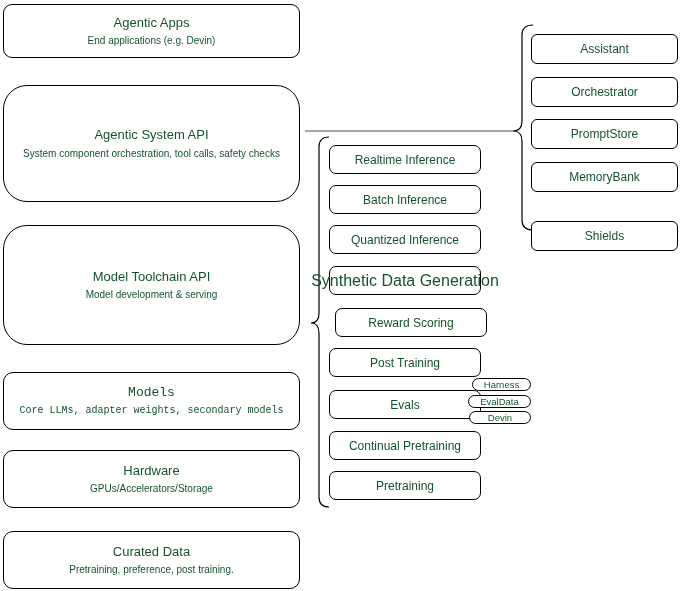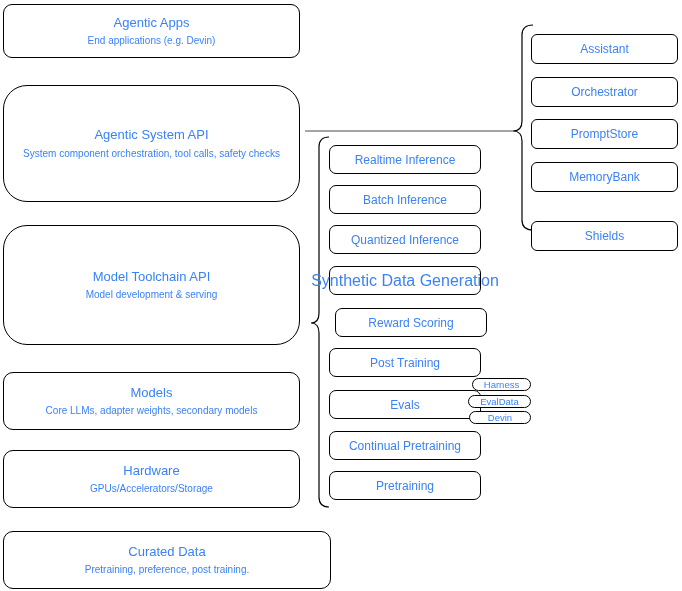--- a/index.html
+++ b/index.html
@@ -2,21 +2,21 @@
 <html><head>
 <meta charset="utf-8">
 <style>
   html, body { margin: 0; padding: 0; background: #ffffff; }
   .canvas {
     position: relative;
     width: 682px;
     height: 591px;
     background: #ffffff;
     font-family: "Liberation Sans", "DejaVu Sans", sans-serif;
-    color: #3b82f6;
+    color: #14532d;
     overflow: hidden;
   }
   .node {
     position: absolute;
     box-sizing: border-box;
     border: 1px solid #000000;
     background: #ffffff;
     display: flex;
     flex-direction: column;
     align-items: center;
@@ -77,31 +77,31 @@
   <div class="node" style="left:3px; top:85px; width:297px; height:117px; border-radius:24px;">
     <div class="title">Agentic System API</div>
     <div class="subtitle">System component orchestration, tool calls, safety checks</div>
   </div>
 
   <div class="node" style="left:3px; top:225px; width:297px; height:120px; border-radius:24px;">
     <div class="title">Model Toolchain API</div>
     <div class="subtitle">Model development &amp; serving</div>
   </div>
 
-  <div class="node" style="left:3px; top:372px; width:297px; height:58px; border-radius:10px;">
+  <div class="node" style="left:3px; top:372px; width:297px; height:58px; border-radius:10px;font-family:Liberation Mono, monospace;">
     <div class="title">Models</div>
     <div class="subtitle">Core LLMs, adapter weights, secondary models</div>
   </div>
 
   <div class="node" style="left:3px; top:450px; width:297px; height:58px; border-radius:10px;">
     <div class="title">Hardware</div>
     <div class="subtitle">GPUs/Accelerators/Storage</div>
   </div>
 
-  <div class="node" style="left:3px; top:531px; width:328px; height:58px; border-radius:10px;">
+  <div class="node" style="left:3px; top:531px; width:297px; height:58px; border-radius:10px;">
     <div class="title">Curated Data</div>
     <div class="subtitle">Pretraining, preference, post training.</div>
   </div>
 
   <div class="mid-node" style="left:329px; top:145px; width:152px; height:29px;">Realtime Inference</div>
   <div class="mid-node" style="left:329px; top:185px; width:152px; height:29px;">Batch Inference</div>
   <div class="mid-node" style="left:329px; top:225px; width:152px; height:29px;">Quantized Inference</div>
   <div class="mid-node" style="left:329px; top:266px; width:152px; height:29px; font-size:16px;">Synthetic Data Generation</div>
   <div class="mid-node" style="left:335px; top:308px; width:152px; height:29px;">Reward Scoring</div>
   <div class="mid-node" style="left:329px; top:348px; width:152px; height:29px;">Post Training</div>

